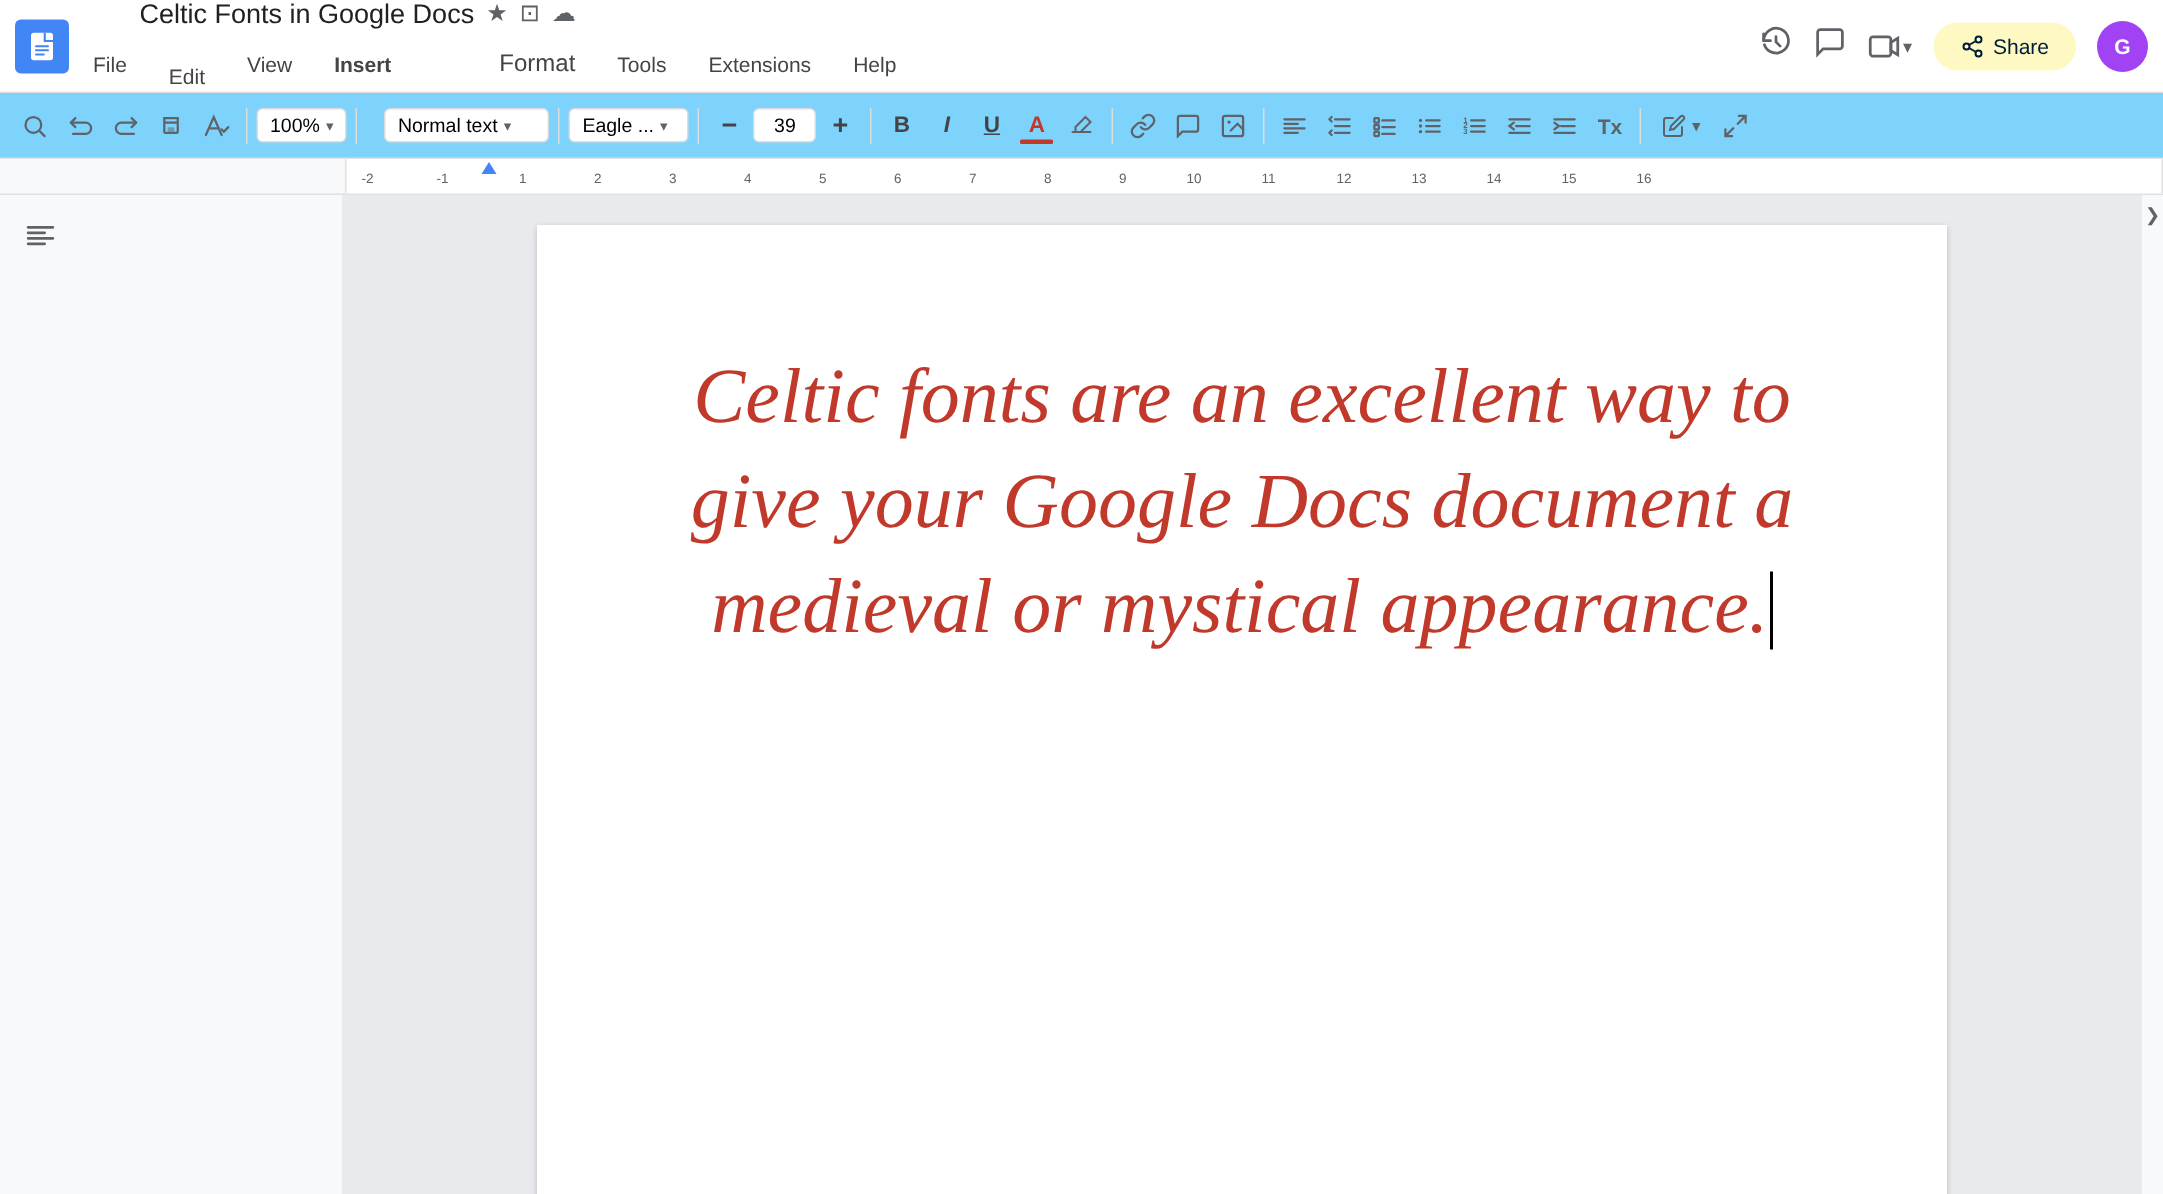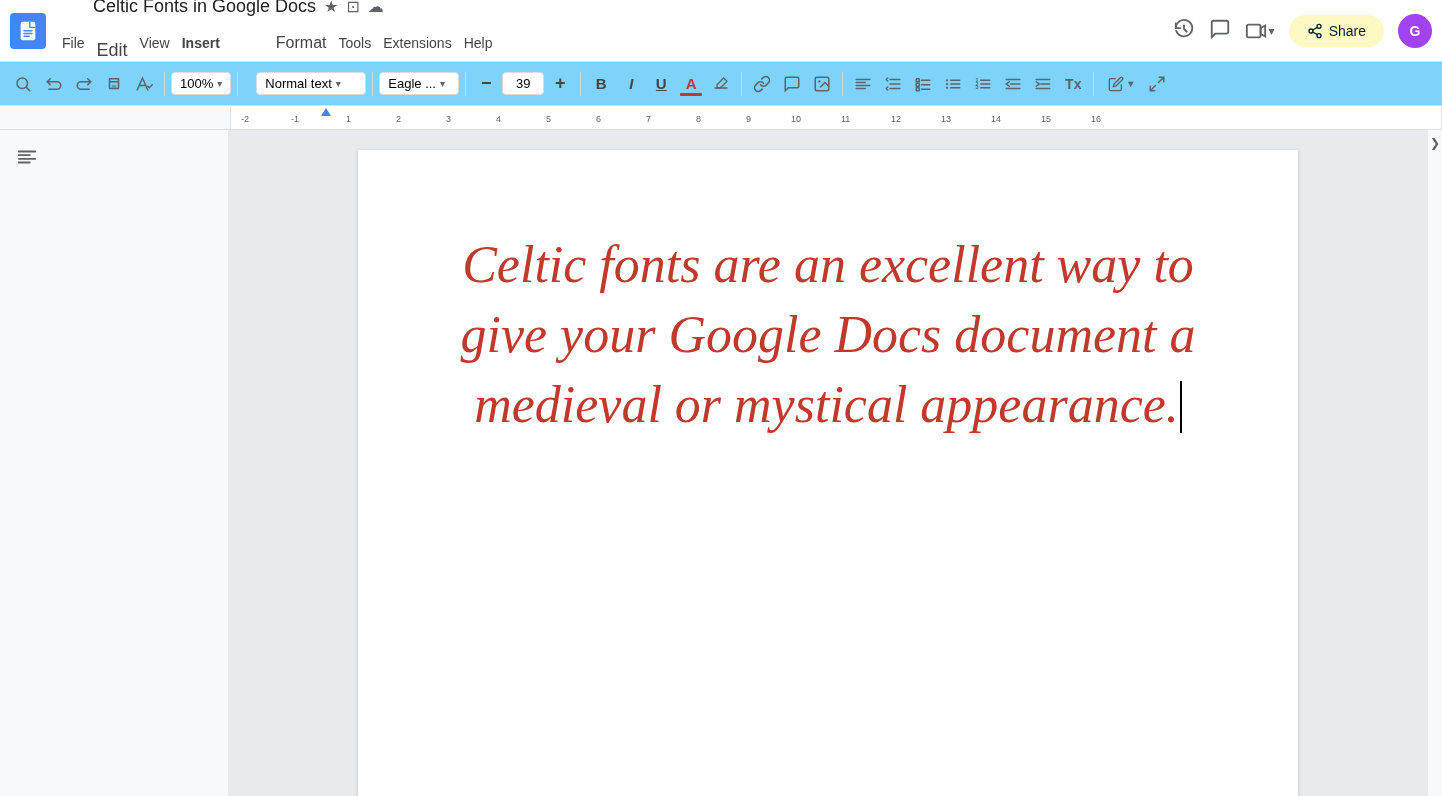--- a/index.html
+++ b/index.html
@@ -221,23 +221,23 @@
       <rect x="7" y="17" width="7" height="1.5" rx="0.5" fill="#4285f4"></rect>
     </svg>
   </div>
   <div style="flex:1; display:flex; flex-direction:column; justify-content:center;">
     <div id="title-row" style="display:flex; align-items:center; gap:8px; margin-bottom:2px;">
       <span style="font-size:18px; color:#202124;margin-left:37px;">Celtic Fonts in Google Docs</span>
       <span style="color:#5f6368; font-size:16px; cursor:pointer;">★</span>
       <span style="color:#5f6368; font-size:16px; cursor:pointer;">⊡</span>
       <span style="color:#5f6368; font-size:16px; cursor:pointer;">☁</span>
     </div>
-    <div id="menu-row" style="display:flex; align-items:center; gap:0;">
+    <div id="menu-row" style="display:flex; align-items:center; gap:16px;">
       <span class="tb-btn" style="font-size:14px; font-weight:normal;">File</span>
-      <span class="tb-btn" style="font-size:18px; font-weight:normal;margin-top:15px;">Edit</span>
+      <span class="tb-btn" style="font-size:14px; font-weight:normal;margin-top:15px;">Edit</span>
       <span class="tb-btn" style="font-size:14px; font-weight:normal;text-align:right;">View</span>
       <span class="tb-btn" style="font-size:14px; font-weight:bold;">Insert</span>
       <span class="tb-btn" style="font-size:16px; font-weight:normal;margin-left:44px;">Format</span>
       <span class="tb-btn" style="font-size:14px; font-weight:normal;">Tools</span>
       <span class="tb-btn" style="font-size:14px; font-weight:normal;">Extensions</span>
       <span class="tb-btn" style="font-size:14px; font-weight:normal;">Help</span>
     </div>
   </div>
   <div id="right-controls" style="display:flex; align-items:center; gap:14px;">
     <div style="color:#5f6368; cursor:pointer;">

